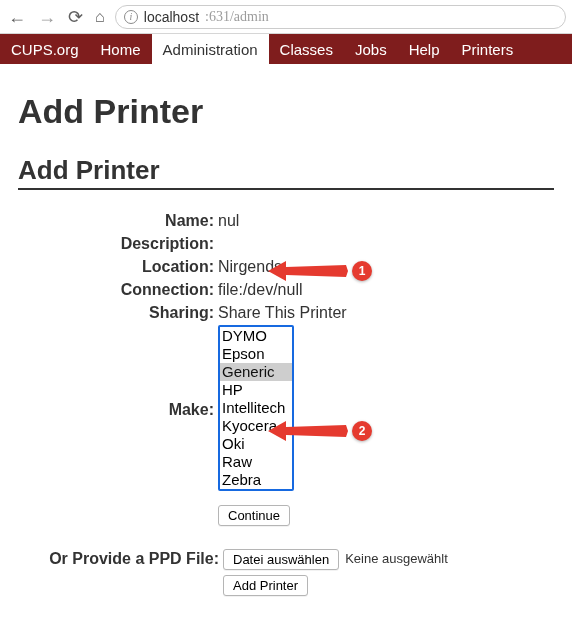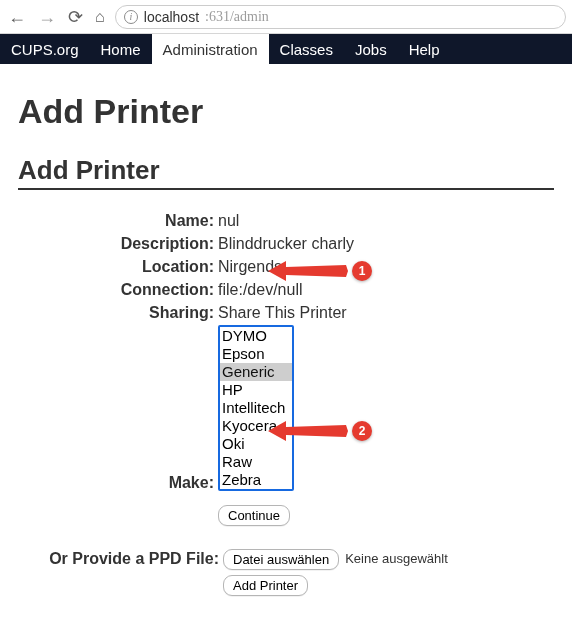--- a/index.html
+++ b/index.html
@@ -54,21 +54,21 @@
     color: #8a8a8a;
     font-family: Georgia, serif;
     font-style: italic;
   }
   .addr .host { color: #333; }
   .addr .path { color: #9c9c9c; font-family: Liberation Serif, serif; }
   
   .cupsnav {
     display: flex;
     align-items: stretch;
-    background: #0f172a;
+    background: #7f1d1d;
     color: #fff;
     height: 30px;
     font-size: 15px;
   }
   .cupsnav .item {
     padding: 0 11px;
     display: flex;
     align-items: center;
     white-space: nowrap;
   }
@@ -89,21 +89,21 @@
     font-weight: 700;
     margin: 0 0 4px 0;
     padding-bottom: 2px;
     border-bottom: 2px solid #333;
   }
   .form {
     margin-top: 20px;
   }
   .row {
     display: flex;
-    align-items: flex-end;
+    align-items: center;
     margin-bottom: 1px;
   }
   .row .label {
     width: 200px;
     text-align: right;
     font-weight: 700;
     padding-right: 4px;
     line-height: 22px;
   }
   .row .value {
@@ -113,21 +113,21 @@
     width: 76px;
     border: 2px solid #1669e0;
     font-size: 15px;
     font-family: inherit;
     padding: 0;
   }
   select.make option { padding: 0 2px; }
   button.native {
     background: #fff;
     border: 1px solid #b5b5b5;
-    border-radius: 9px;
+    border-radius: 3px;
     font-size: 13px;
     padding: 2px 9px;
     font-family: inherit;
     box-shadow: 0 1px 0 rgba(0,0,0,0.05);
   }
   .filechooser {
     display: inline-flex;
     align-items: center;
     gap: 6px;
     font-size: 13px;
@@ -169,35 +169,35 @@
   </div>
 </div>
 
 <div class="cupsnav">
   <div class="item">CUPS.org</div>
   <div class="item">Home</div>
   <div class="item active">Administration</div>
   <div class="item">Classes</div>
   <div class="item">Jobs</div>
   <div class="item">Help</div>
+  <div class="item">Printers</div>
 </div>
 
 <div class="content overlay">
 
   <h1 class="big">Add Printer</h1>
   <h2 class="sub">Add Printer</h2>
 
   <div class="form">
     <div class="row">
       <div class="label">Name:</div>
       <div class="value">nul</div>
     </div>
     <div class="row">
       <div class="label">Description:</div>
-      <div class="value">Blinddrucker charly</div>
     </div>
     <div class="row">
       <div class="label">Location:</div>
       <div class="value">Nirgends</div>
     </div>
     <div class="row">
       <div class="label">Connection:</div>
       <div class="value">file:/dev/null</div>
     </div>
     <div class="row">

